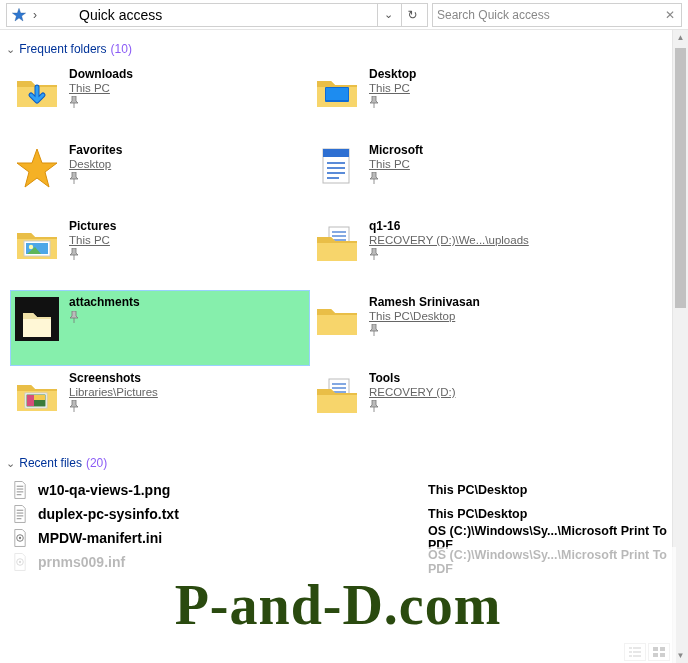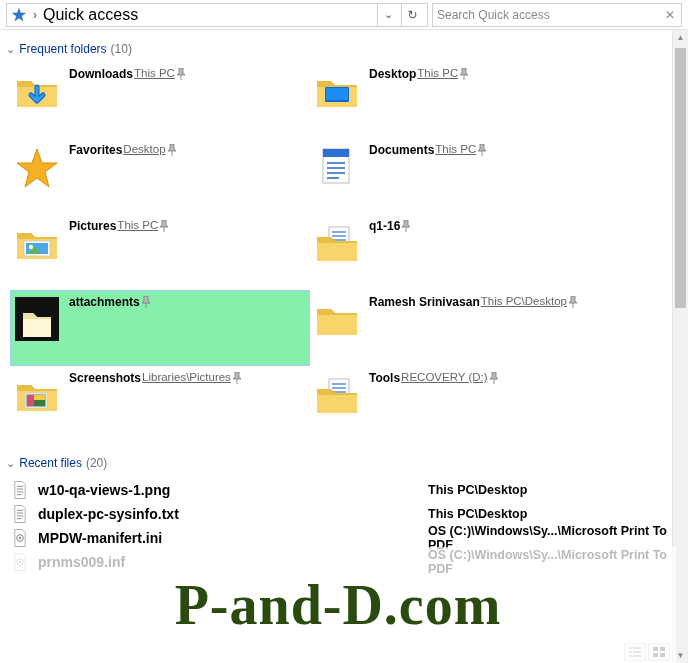--- a/index.html
+++ b/index.html
@@ -19,21 +19,21 @@
     align-items: center;
     height: 30px;
     padding: 2px 6px;
     border-bottom: 1px solid #e5e5e5;
     gap: 4px;
     position: relative;
     z-index: 2;
   }
   .star-icon svg { width: 16px; height: 16px; display:block;}
   .crumb-sep { font-size: 12px; color:#555; padding: 0 2px;}
-  .crumb-text { font-size: 16px; }
+  .crumb-text { font-size: 14px; margin-left: 36px; }
   .crumb {
     display:flex; align-items:center; flex:1; height:24px;
     border:1px solid #d0d0d0; padding:0 4px; gap:4px;
     background:#fff;
   }
   .crumb .right-ctrls { margin-left:auto; display:flex; align-items:center; gap:2px;}
   .ctrl-btn {
     width:22px; height:22px; display:flex; align-items:center; justify-content:center;
     border-left:1px solid #d0d0d0; color:#555;
   }
@@ -60,42 +60,42 @@
     position:absolute; top:18px; left:2px; right:2px; height:260px;
     background:#c1c1c1;
   }
   
   .content { position:absolute; top:30px; left:0; right:16px; bottom:0; padding:4px 6px 0 6px; }
   .group-header {
     display:flex; align-items:center; gap:4px;
     color:#003399; font-size:12px; padding:8px 0 6px 0;
   }
   .group-header .chev { font-size:11px; color:#666;}
-  .group-header .count { color:#737373; }
+  .group-header .count { color:#8b5cf6; }
   .folders-grid {
     display:grid;
     grid-template-columns: 300px 350px;
     grid-auto-rows: 76px;
     column-gap: 0;
     row-gap: 0;
     padding-left: 4px;
   }
   .folder-item {
     display:flex; align-items:flex-start; gap:8px;
     padding:4px 2px; border:1px solid transparent;
   }
   .folder-item.selected {
     background:#86efac; border:1px solid #99d1ff;
   }
   .folder-icon {
     width:48px; height:48px; display:flex; align-items:center; justify-content:center;
     flex:none;
   }
   .folder-icon svg { width:48px; height:48px; }
-  .folder-texts { display:flex; flex-direction:row; gap:1px; padding-top:0; }
+  .folder-texts { display:flex; flex-direction:column; gap:1px; padding-top:0; }
   .folder-name { font-weight:600; font-size:12px; }
   .folder-path { color:#666; font-size:11.5px;text-decoration:underline; }
   .pin { color:#777; font-size:12px; padding-top:1px;}
   
   .recent-list { padding-left: 4px; padding-top:2px;}
   .recent-row {
     display:flex; align-items:center; height:24px; gap:8px;
   }
   .recent-row .file-icon { width:20px; height:20px; flex:none; display:flex; align-items:center; justify-content:center;}
   .recent-row .file-icon svg { width:16px; height:20px;}
@@ -210,21 +210,21 @@
       </span>
     </span>
       </div>
       <div class="folder-item">
     <span class="folder-icon">
       <svg viewBox="0 0 48 48">
             <use href="#ic-documents"></use>
           </svg>
     </span>
     <span class="folder-texts">
-      <span class="folder-name">Documents</span>
+      <span class="folder-name">Microsoft</span>
       <span class="folder-path">This PC</span>
       <span class="pin">
         <svg width="10" height="12" viewBox="0 0 10 12">
               <path d="M3 0 L7 0 L7 5 L9 7 L1 7 L3 5 Z M5 7 L5 12" stroke="#777" fill="#bbb" stroke-width="0.8"></path>
             </svg>
       </span>
     </span>
       </div>
       <div class="folder-item">
     <span class="folder-icon">
@@ -243,20 +243,21 @@
     </span>
       </div>
       <div class="folder-item">
     <span class="folder-icon">
       <svg viewBox="0 0 48 48">
             <use href="#ic-folder-docs"></use>
           </svg>
     </span>
     <span class="folder-texts">
       <span class="folder-name">q1-16</span>
+      <span class="folder-path">RECOVERY (D:)\We...\uploads</span>
       <span class="pin">
         <svg width="10" height="12" viewBox="0 0 10 12">
               <path d="M3 0 L7 0 L7 5 L9 7 L1 7 L3 5 Z M5 7 L5 12" stroke="#777" fill="#bbb" stroke-width="0.8"></path>
             </svg>
       </span>
     </span>
       </div>
       <div class="folder-item selected">
     <span class="folder-icon">
       <svg viewBox="0 0 48 48">

